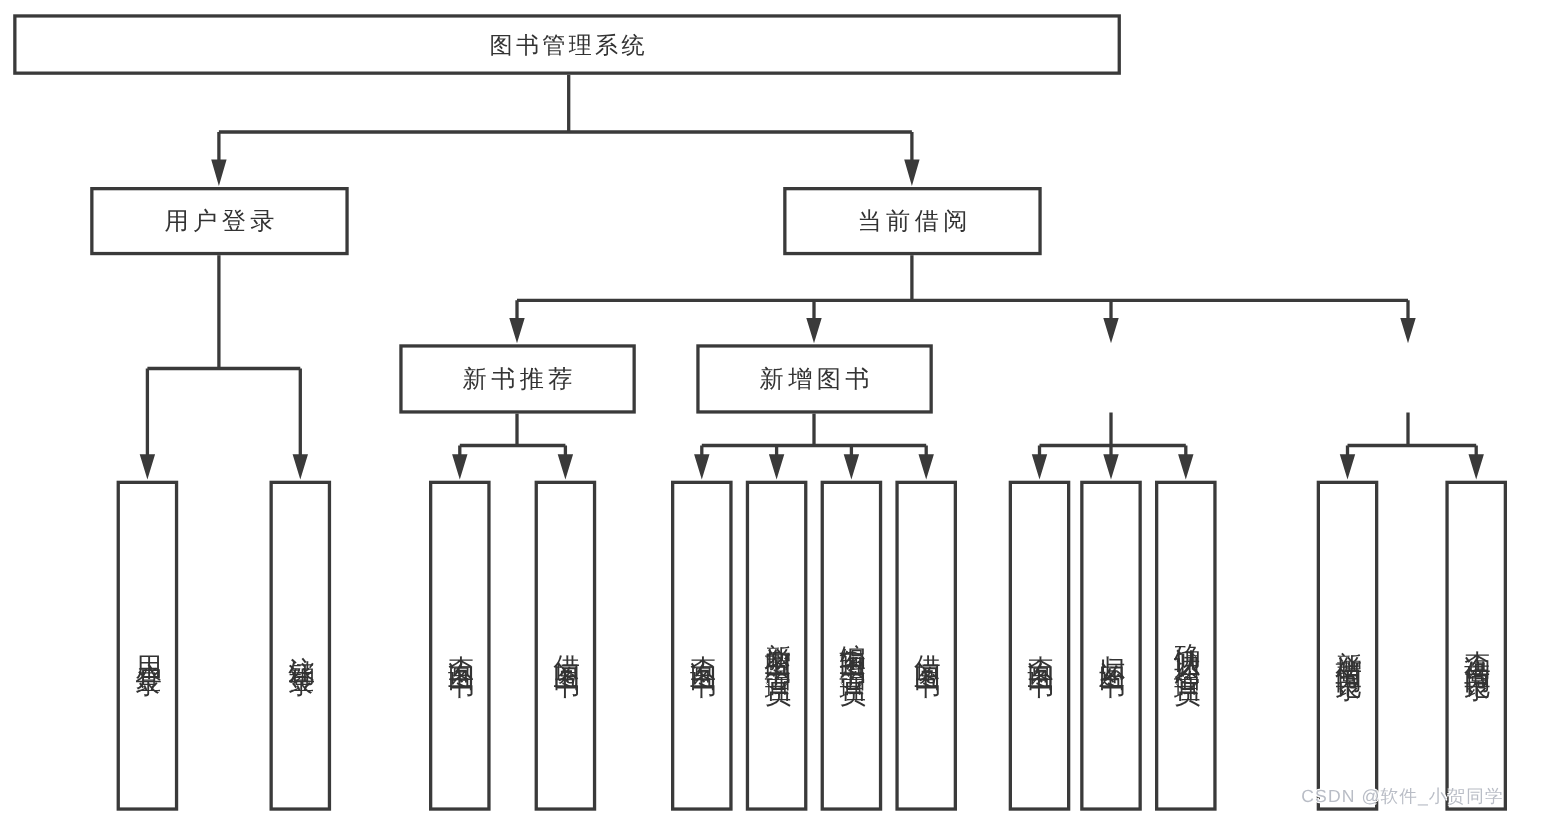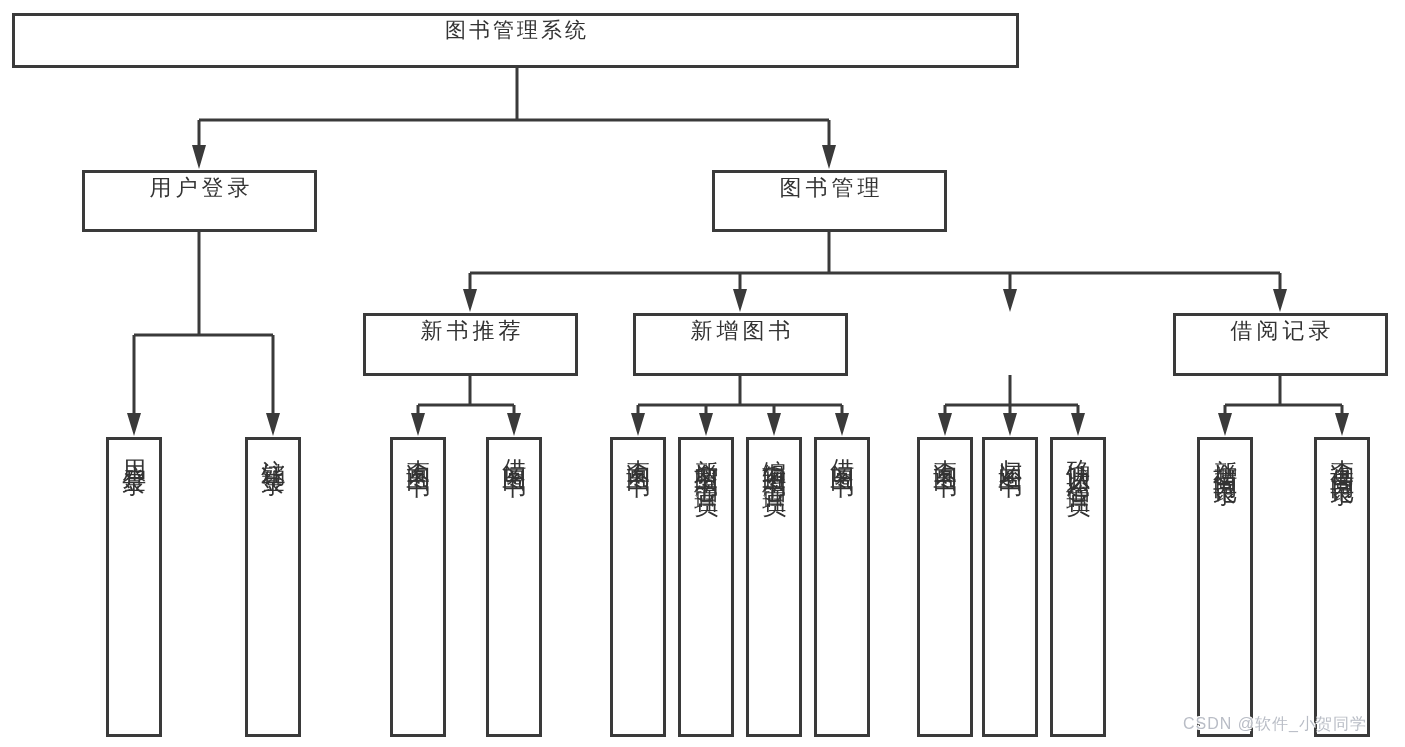--- a/index.html
+++ b/index.html
@@ -4,21 +4,21 @@
 <style>
   html,body{margin:0;padding:0;background:#fff;}
   .stage{
     position:relative;width:1405px;height:747px;background:#ffffff;overflow:hidden;
     font-family:"Liberation Sans","DejaVu Sans",sans-serif;color:var(--text,#333333);
   }
   .stage svg{position:absolute;left:0;top:0;pointer-events:none;}
   .box{
     position:absolute;box-sizing:border-box;background:#ffffff;
     border:3px solid var(--line,#3a3a3a);
-    display:flex;justify-content:center;
+    display:flex;align-items:center;justify-content:center;
   }
   .hlabel{font-size:22px;letter-spacing:4px;text-indent:4px;white-space:nowrap;}
   .root-box .hlabel{font-size:21px;letter-spacing:3px;text-indent:3px;}
   .vlabel{
     writing-mode:vertical-rl;text-orientation:mixed;
     font-size:24px;letter-spacing:5px;line-height:1.1;
   }
   .watermark{
     position:absolute;left:1183px;top:714px;font-size:16px;letter-spacing:1px;
     color:var(--watermark,#b9bdc6);
@@ -70,31 +70,28 @@
   </svg>
 
   <div class="box root-box" style="left:12px;top:13px;width:1007px;height:55px">
     <span class="hlabel">图书管理系统</span>
   </div>
 
   <div class="box" style="left:82px;top:170px;width:235px;height:62px">
     <span class="hlabel">用户登录</span>
   </div>
   <div class="box" style="left:712px;top:170px;width:235px;height:62px">
-    <span class="hlabel">图书管理</span>
+    <span class="hlabel">当前借阅</span>
   </div>
 
   <div class="box" style="left:363px;top:313px;width:215px;height:63px">
     <span class="hlabel">新书推荐</span>
   </div>
   <div class="box" style="left:633px;top:313px;width:215px;height:63px">
     <span class="hlabel">新增图书</span>
-  </div>
-  <div class="box" style="left:1173px;top:313px;width:215px;height:63px">
-    <span class="hlabel">借阅记录</span>
   </div>
 
   <div class="box" style="left:106px;top:437px;width:56px;height:300px">
     <span class="vlabel">用户登录</span>
   </div>
   <div class="box" style="left:245px;top:437px;width:56px;height:300px">
     <span class="vlabel">注销登录</span>
   </div>
 
   <div class="box" style="left:390px;top:437px;width:56px;height:300px">

